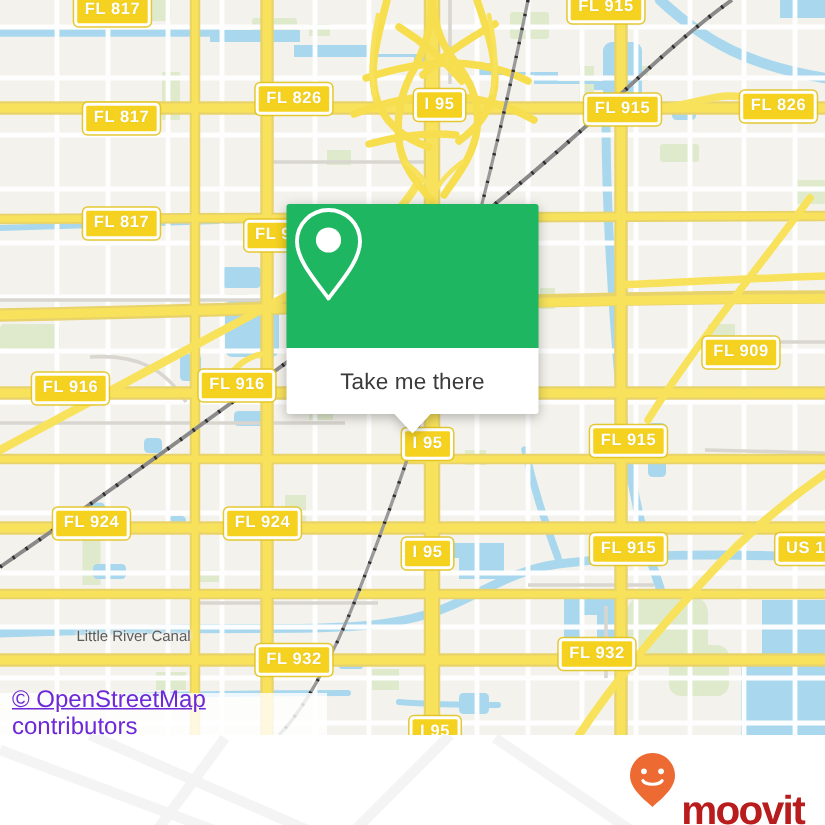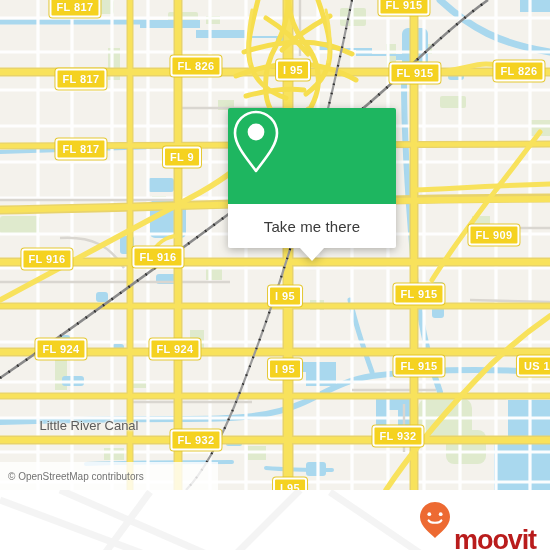--- a/index.html
+++ b/index.html
@@ -28,31 +28,30 @@
     padding:1px 5px 2px 5px;
     white-space:nowrap;
     box-shadow:0 0 0 1px rgba(226,195,30,.9);
     text-shadow:0 0 1px rgba(190,160,10,.35);
     transform:translate(-50%,-50%);
   }
   
   .water-label{
     position:absolute;
     transform:translate(-50%,-50%);
-    font-size:13px;
+    font-size:10px;
     color:#5b5b5b;
     white-space:nowrap;
     text-shadow:0 0 3px #F4F2EC,0 0 3px #F4F2EC,0 0 2px #F4F2EC;
   }
 
   
   .popup{
-    position:absolute;left:191px;top:108px;width:168px;
+    position:absolute;left:191px;top:136px;width:168px;
     filter:drop-shadow(0 2px 4px rgba(0,0,0,.28));
-    margin-left:37px;
   }
   .popup-green{
     background:#1EB660;height:96px;width:100%;
     border-radius:2px 2px 0 0;
     display:flex;align-items:center;justify-content:center;
   }
   .popup-bar{
     background:#FFFFFF;height:44px;width:100%;
     border-radius:0 0 2px 2px;
     display:flex;align-items:center;justify-content:center;
@@ -70,21 +69,21 @@
   }
 
   
   .attrib{
     position:absolute;left:0;top:462px;
     height:28px;width:218px;
     background:rgba(255,255,255,.80);
     display:flex;align-items:center;
     padding-left:8px;box-sizing:border-box;
   }
-  .attrib span{font-size:10px;color:#737373;}
+  .attrib span{font-size:16px;color:#6d28d9;text-decoration:underline;}
 
   
   .footer{
     position:absolute;left:0;top:490px;width:550px;height:60px;
     background:#FFFFFF;overflow:hidden;
   }
   .footer-wm{position:absolute;left:0;top:-490px;opacity:.055;}
   .footer-title{
     position:absolute;left:17px;top:50%;transform:translateY(-50%);
     font-size:16.5px;color:#2f2f2f;letter-spacing:.1px;white-space:nowrap;

